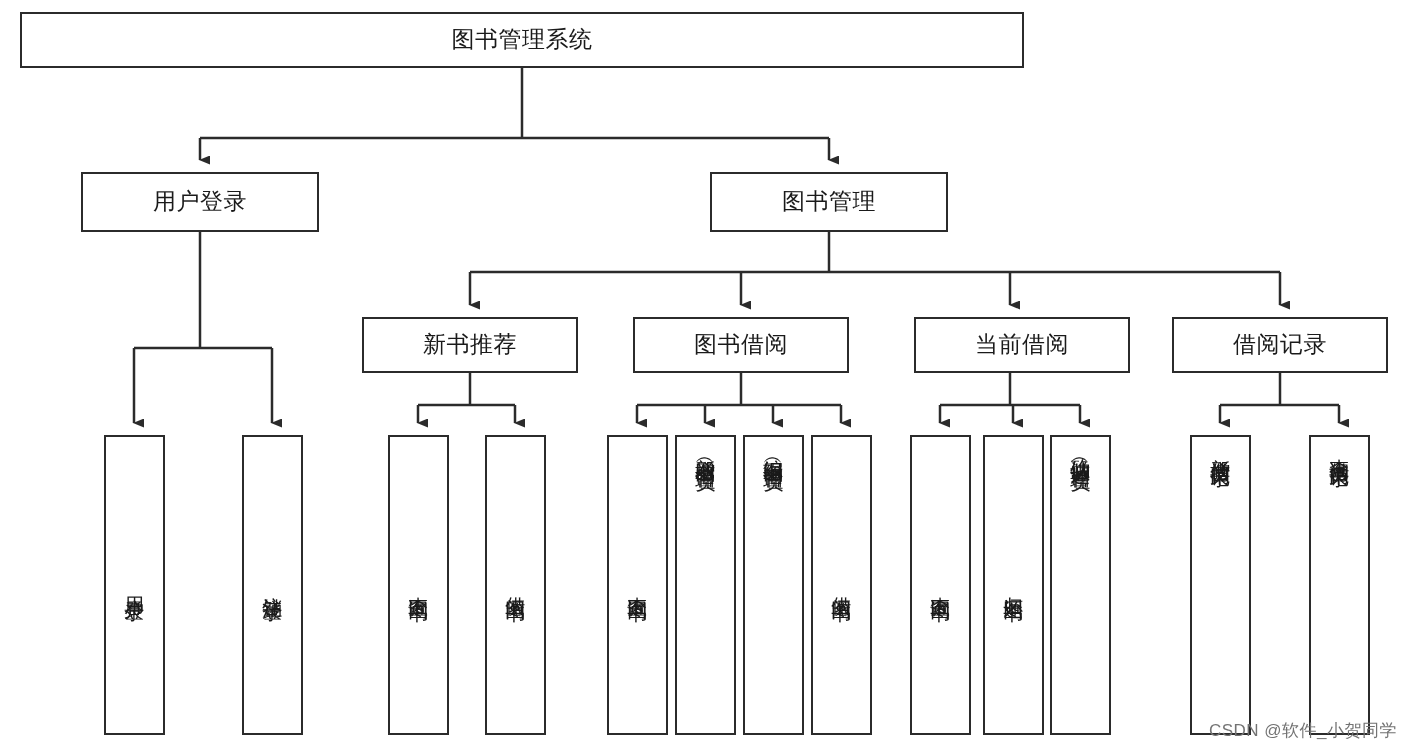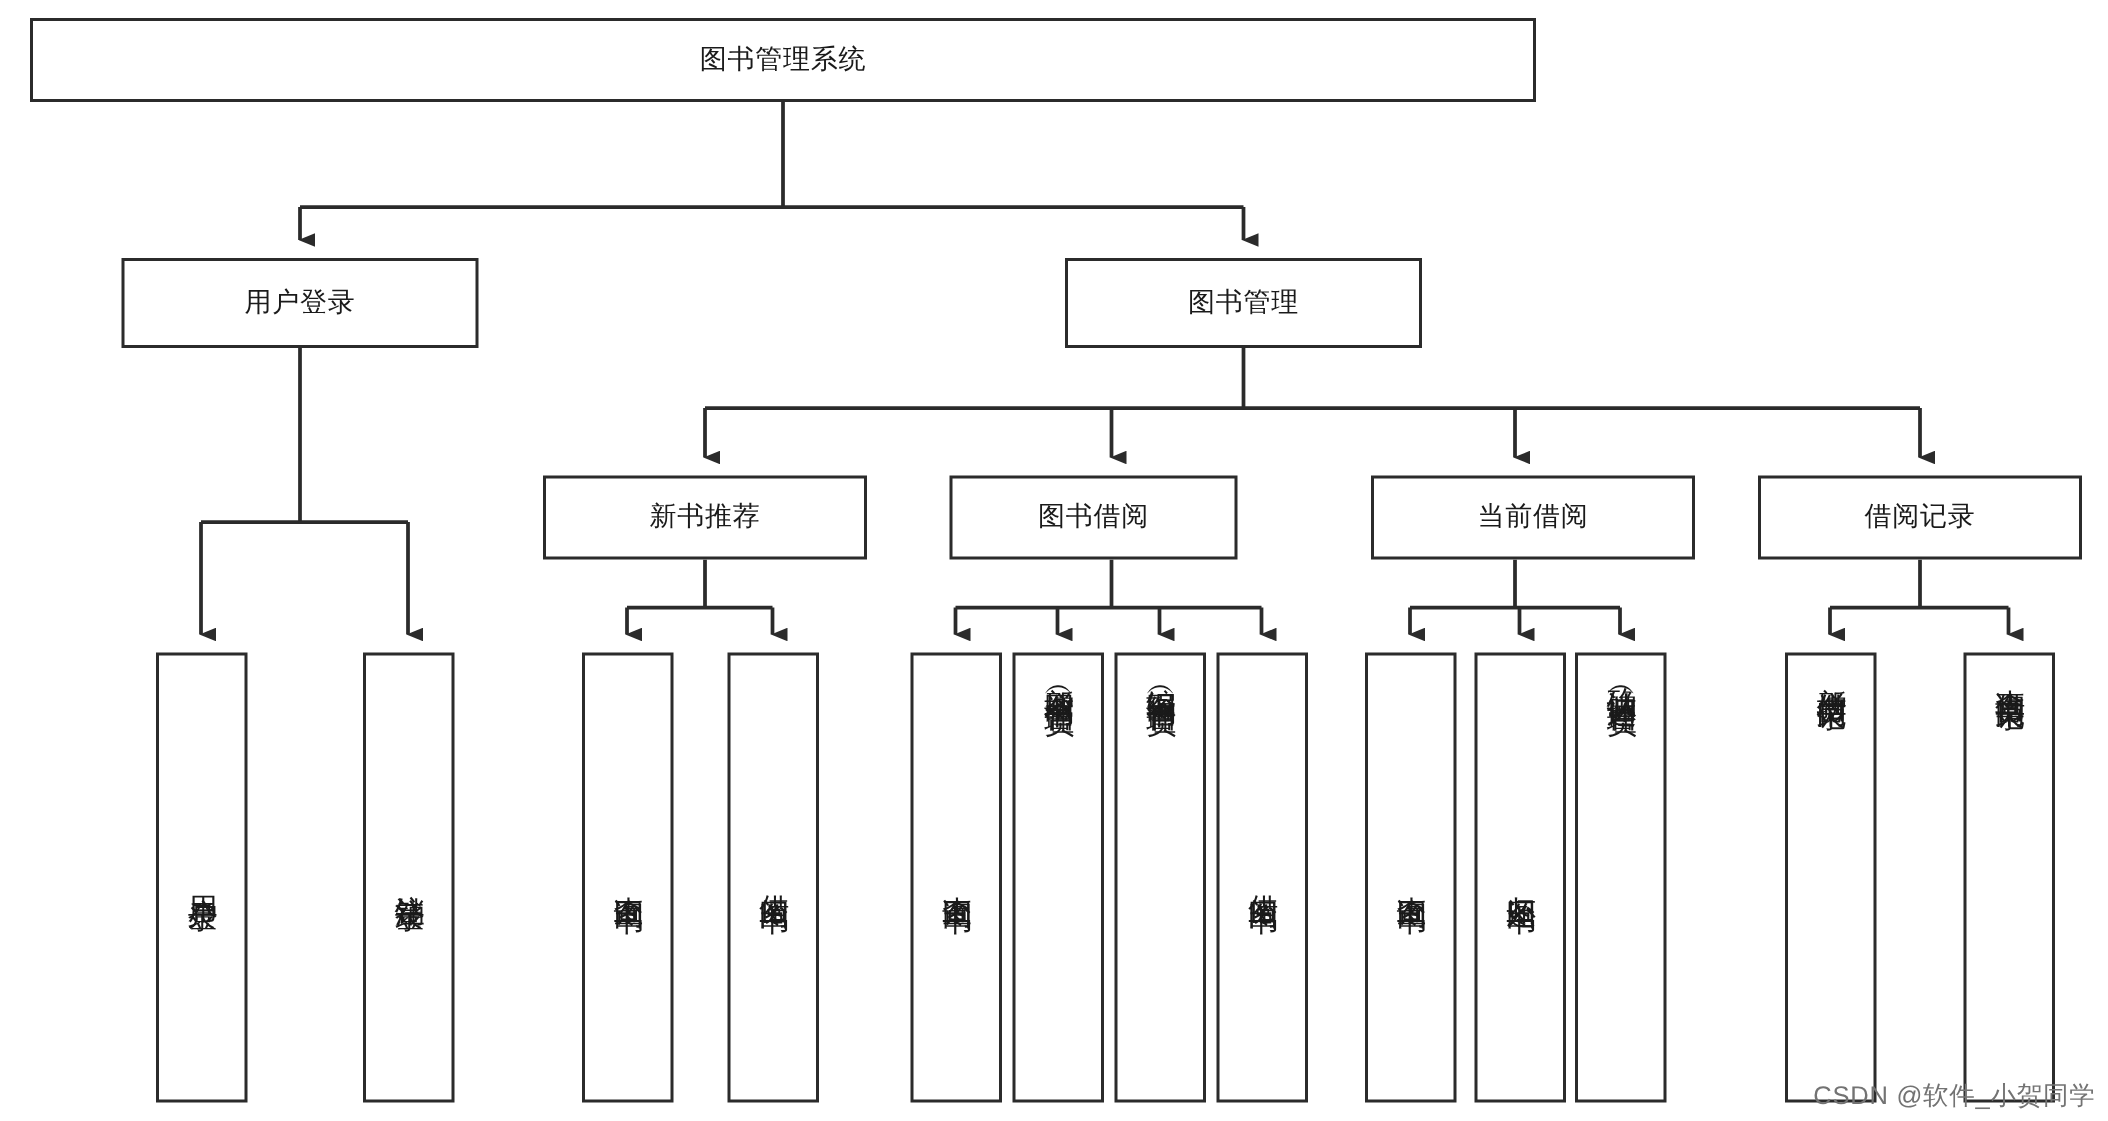--- a/index.html
+++ b/index.html
@@ -35,21 +35,21 @@
     justify-content: center;
     color: #1a1a1a;
     z-index: 2;
   }
   .node-label {
     display: block;
     text-align: center;
     letter-spacing: 0.5px;
   }
   .node.horizontal .node-label {
-    font-size: 18px;
+    font-size: 23px;
     line-height: 1.2;
     white-space: nowrap;
     text-align: right;
   }
   .node.vertical {
     align-items: flex-start;
     justify-content: center;
     padding-top: 6px;
   }
   .node.vertical .node-label {
@@ -134,21 +134,21 @@
   <div class="node horizontal" id="node-l2-0" style="left: 81px; top: 172px; width: 238px; height: 60px;">
     <span class="node-label">用户登录</span>
   </div>
   <div class="node horizontal" id="node-l2-1" style="left: 710px; top: 172px; width: 238px; height: 60px;">
     <span class="node-label">图书管理</span>
   </div>
 
   <div class="node horizontal" id="node-l3-0" style="left: 362px; top: 317px; width: 216px; height: 56px;">
     <span class="node-label">新书推荐</span>
   </div>
-  <div class="node horizontal" id="node-l3-1" style="left: 633px; top: 317px; width: 192px; height: 56px;">
+  <div class="node horizontal" id="node-l3-1" style="left: 633px; top: 317px; width: 216px; height: 56px;">
     <span class="node-label">图书借阅</span>
   </div>
   <div class="node horizontal" id="node-l3-2" style="left: 902px; top: 317px; width: 216px; height: 56px; margin-left: 12px;">
     <span class="node-label">当前借阅</span>
   </div>
   <div class="node horizontal" id="node-l3-3" style="left: 1172px; top: 317px; width: 216px; height: 56px;">
     <span class="node-label">借阅记录</span>
   </div>
 
   <div class="node vertical" id="node-leaf-0" style="left: 104px; top: 435px; width: 61px; height: 300px; align-items: center; padding-top: 0px;">

